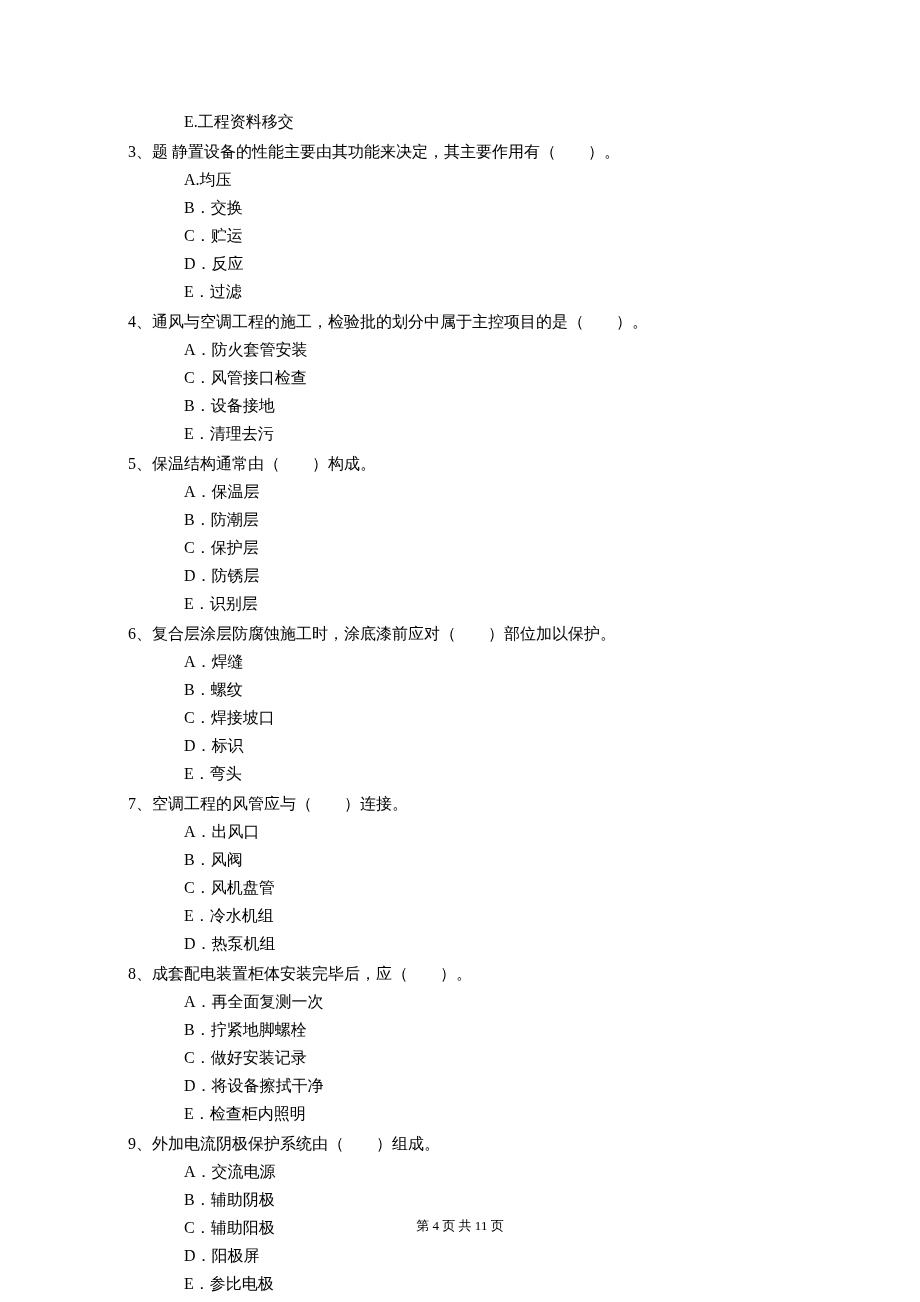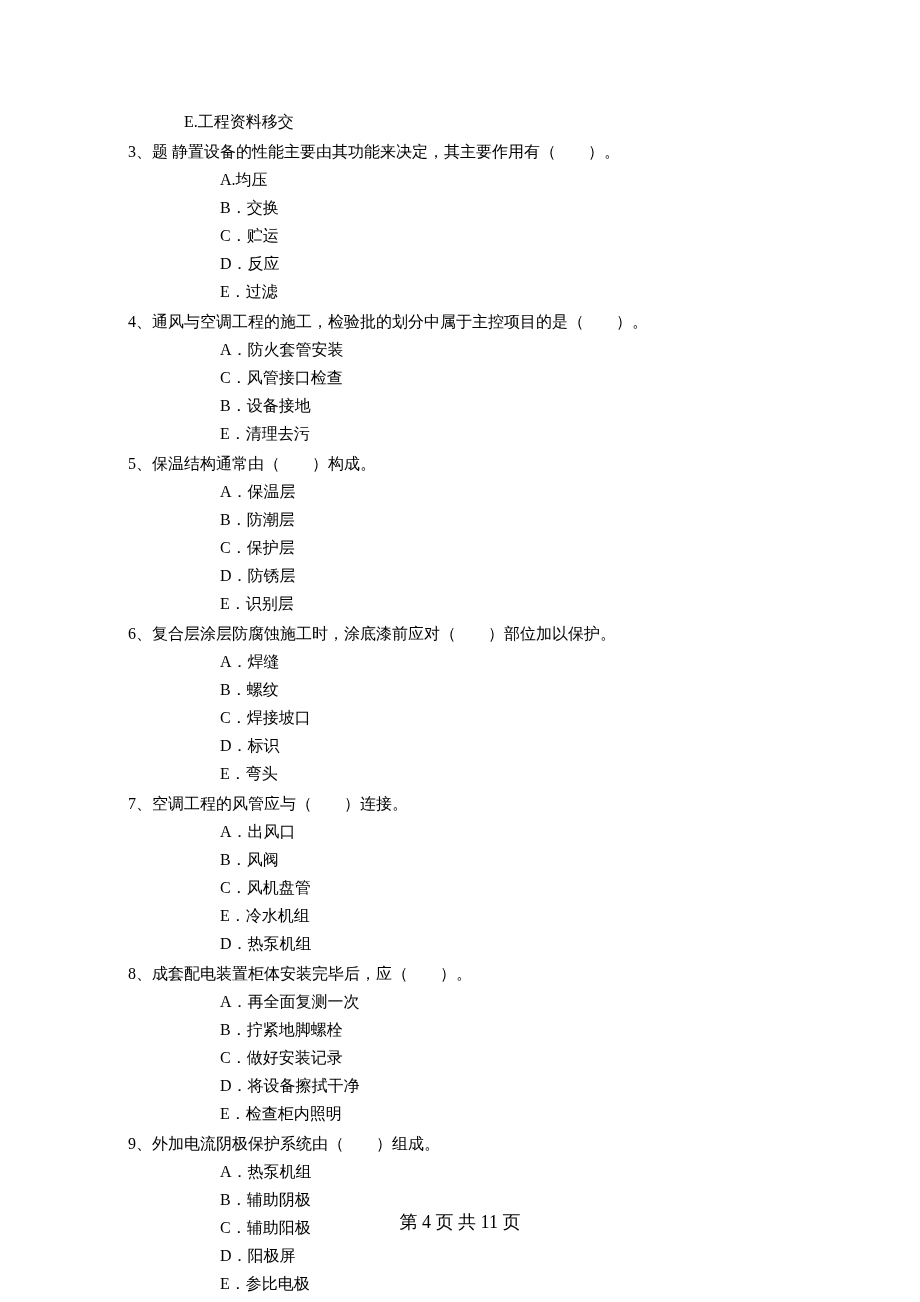--- a/index.html
+++ b/index.html
@@ -29,29 +29,28 @@
     .question-number {
       white-space: nowrap;
     }
     .question-text {
     }
     .options {
       padding-left: 56px;
     }
     .option {
       margin-bottom: 0px;
-      margin-left: 36px;
     }
     .footer {
       position: absolute;
       bottom: 64px;
       left: 0;
       width: 100%;
       text-align: center;
-      font-size: 18px;
+      font-size: 13px;
     }
   </style>
 </head>
 <body>
 
 <div class="content">
   <div class="carry-option">E.工程资料移交</div>
 
   <div class="question">
     <div class="question-stem">
@@ -135,21 +134,21 @@
       <div class="option">E．检查柜内照明</div>
     </div>
   </div>
 
   <div class="question">
     <div class="question-stem">
       <span class="question-number">9、</span>
       <span class="question-text">外加电流阴极保护系统由（　　）组成。</span>
     </div>
     <div class="options">
-      <div class="option">A．热泵机组</div>
+      <div class="option">A．交流电源</div>
       <div class="option">B．辅助阴极</div>
       <div class="option">C．辅助阳极</div>
       <div class="option">D．阳极屏</div>
       <div class="option">E．参比电极</div>
     </div>
   </div>
 
 </div>
 
 <div class="footer">第 4 页 共 11 页</div>

